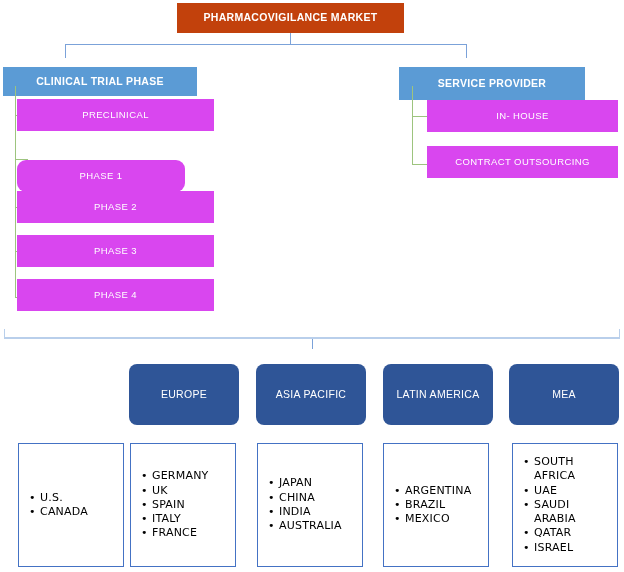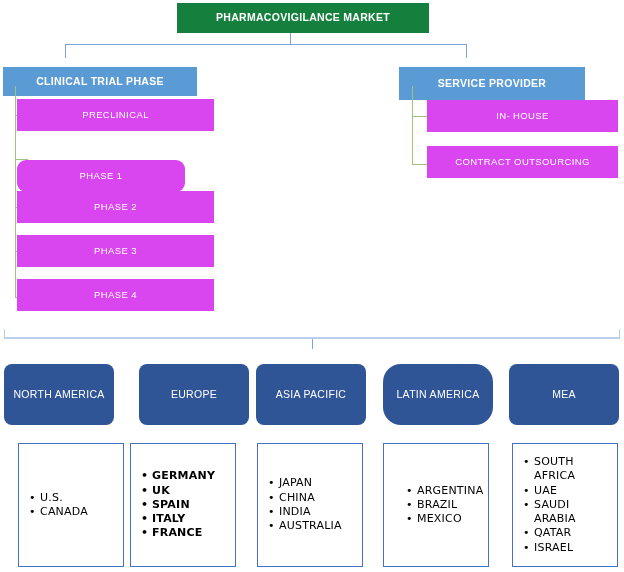--- a/index.html
+++ b/index.html
@@ -31,23 +31,23 @@
     text-align: center;
     box-sizing: border-box;
     color: #ffffff;
     line-height: 1.12;
   }
 
   
   .root-box {
     left: 177px;
     top: 3px;
-    width: 252px;
+    width: 227px;
     height: 30px;
-    background: #15803d;
+    background: #c2410c;
     font-size: 10.5px;
     font-weight: bold;
     letter-spacing: 0.3px;
   }
 
   
   .l1-box {
     background: #5b9bd5;
     font-size: 10.5px;
     font-weight: bold;
@@ -87,41 +87,41 @@
     background: #2f5597;
     border-radius: 8px;
     font-size: 10.5px;
     font-weight: normal;
     letter-spacing: 0.3px;
     top: 364px;
     height: 61px;
     width: 110px;
   }
   .r-na  { left: 4px; }
-  .r-eu  { left: 129px; margin-left: 10px; }
+  .r-eu  { left: 129px; }
   .r-ap  { left: 256px; }
-  .r-la  { left: 383px; border-radius: 18px; }
+  .r-la  { left: 383px; }
   .r-mea { left: 509px; }
 
   
   .country-box {
     position: absolute;
     box-sizing: border-box;
     background: #ffffff;
     border: 1.6px solid #4472c4;
     top: 443px;
     height: 124px;
     width: 106px;
     display: flex;
     align-items: center;
   }
   .c-na  { left: 18px; }
-  .c-eu  { left: 130px; font-weight: bold; }
+  .c-eu  { left: 130px; }
   .c-ap  { left: 257px; }
-  .c-la  { left: 383px; padding-left: 12px; }
+  .c-la  { left: 383px; }
   .c-mea { left: 512px; }
 
   .country-box ul {
     list-style: none;
     margin: 0;
     padding: 0 4px 0 10px;
     width: 100%;
   }
   .country-box li {
     color: #000000;
@@ -185,21 +185,20 @@
   <div class="conn conn-green hline" style="left:412px; top:164px; width:15px;"></div>
 
   <div class="box l2-box g-cout">CONTRACT OUTSOURCING</div>
   <div class="box l2-box g-inh">IN- HOUSE</div>
 
   <div class="conn conn-pale hline" style="left:4px; top:337px; width:616px; height:2px;"></div>
   <div class="conn conn-pale vline" style="left:4px; top:329px; height:9px;"></div>
   <div class="conn conn-pale vline" style="left:619px; top:329px; height:9px;"></div>
   <div class="conn conn-blue vline" style="left:312px; top:339px; height:10px;"></div>
 
-  <div class="box region-box r-na">NORTH AMERICA</div>
   <div class="box region-box r-eu">EUROPE</div>
   <div class="box region-box r-ap">ASIA PACIFIC</div>
   <div class="box region-box r-la">LATIN AMERICA</div>
   <div class="box region-box r-mea">MEA</div>
 
   <div class="country-box c-na">
     <ul>
         <li>U.S.</li>
         <li>CANADA</li>
       </ul>

